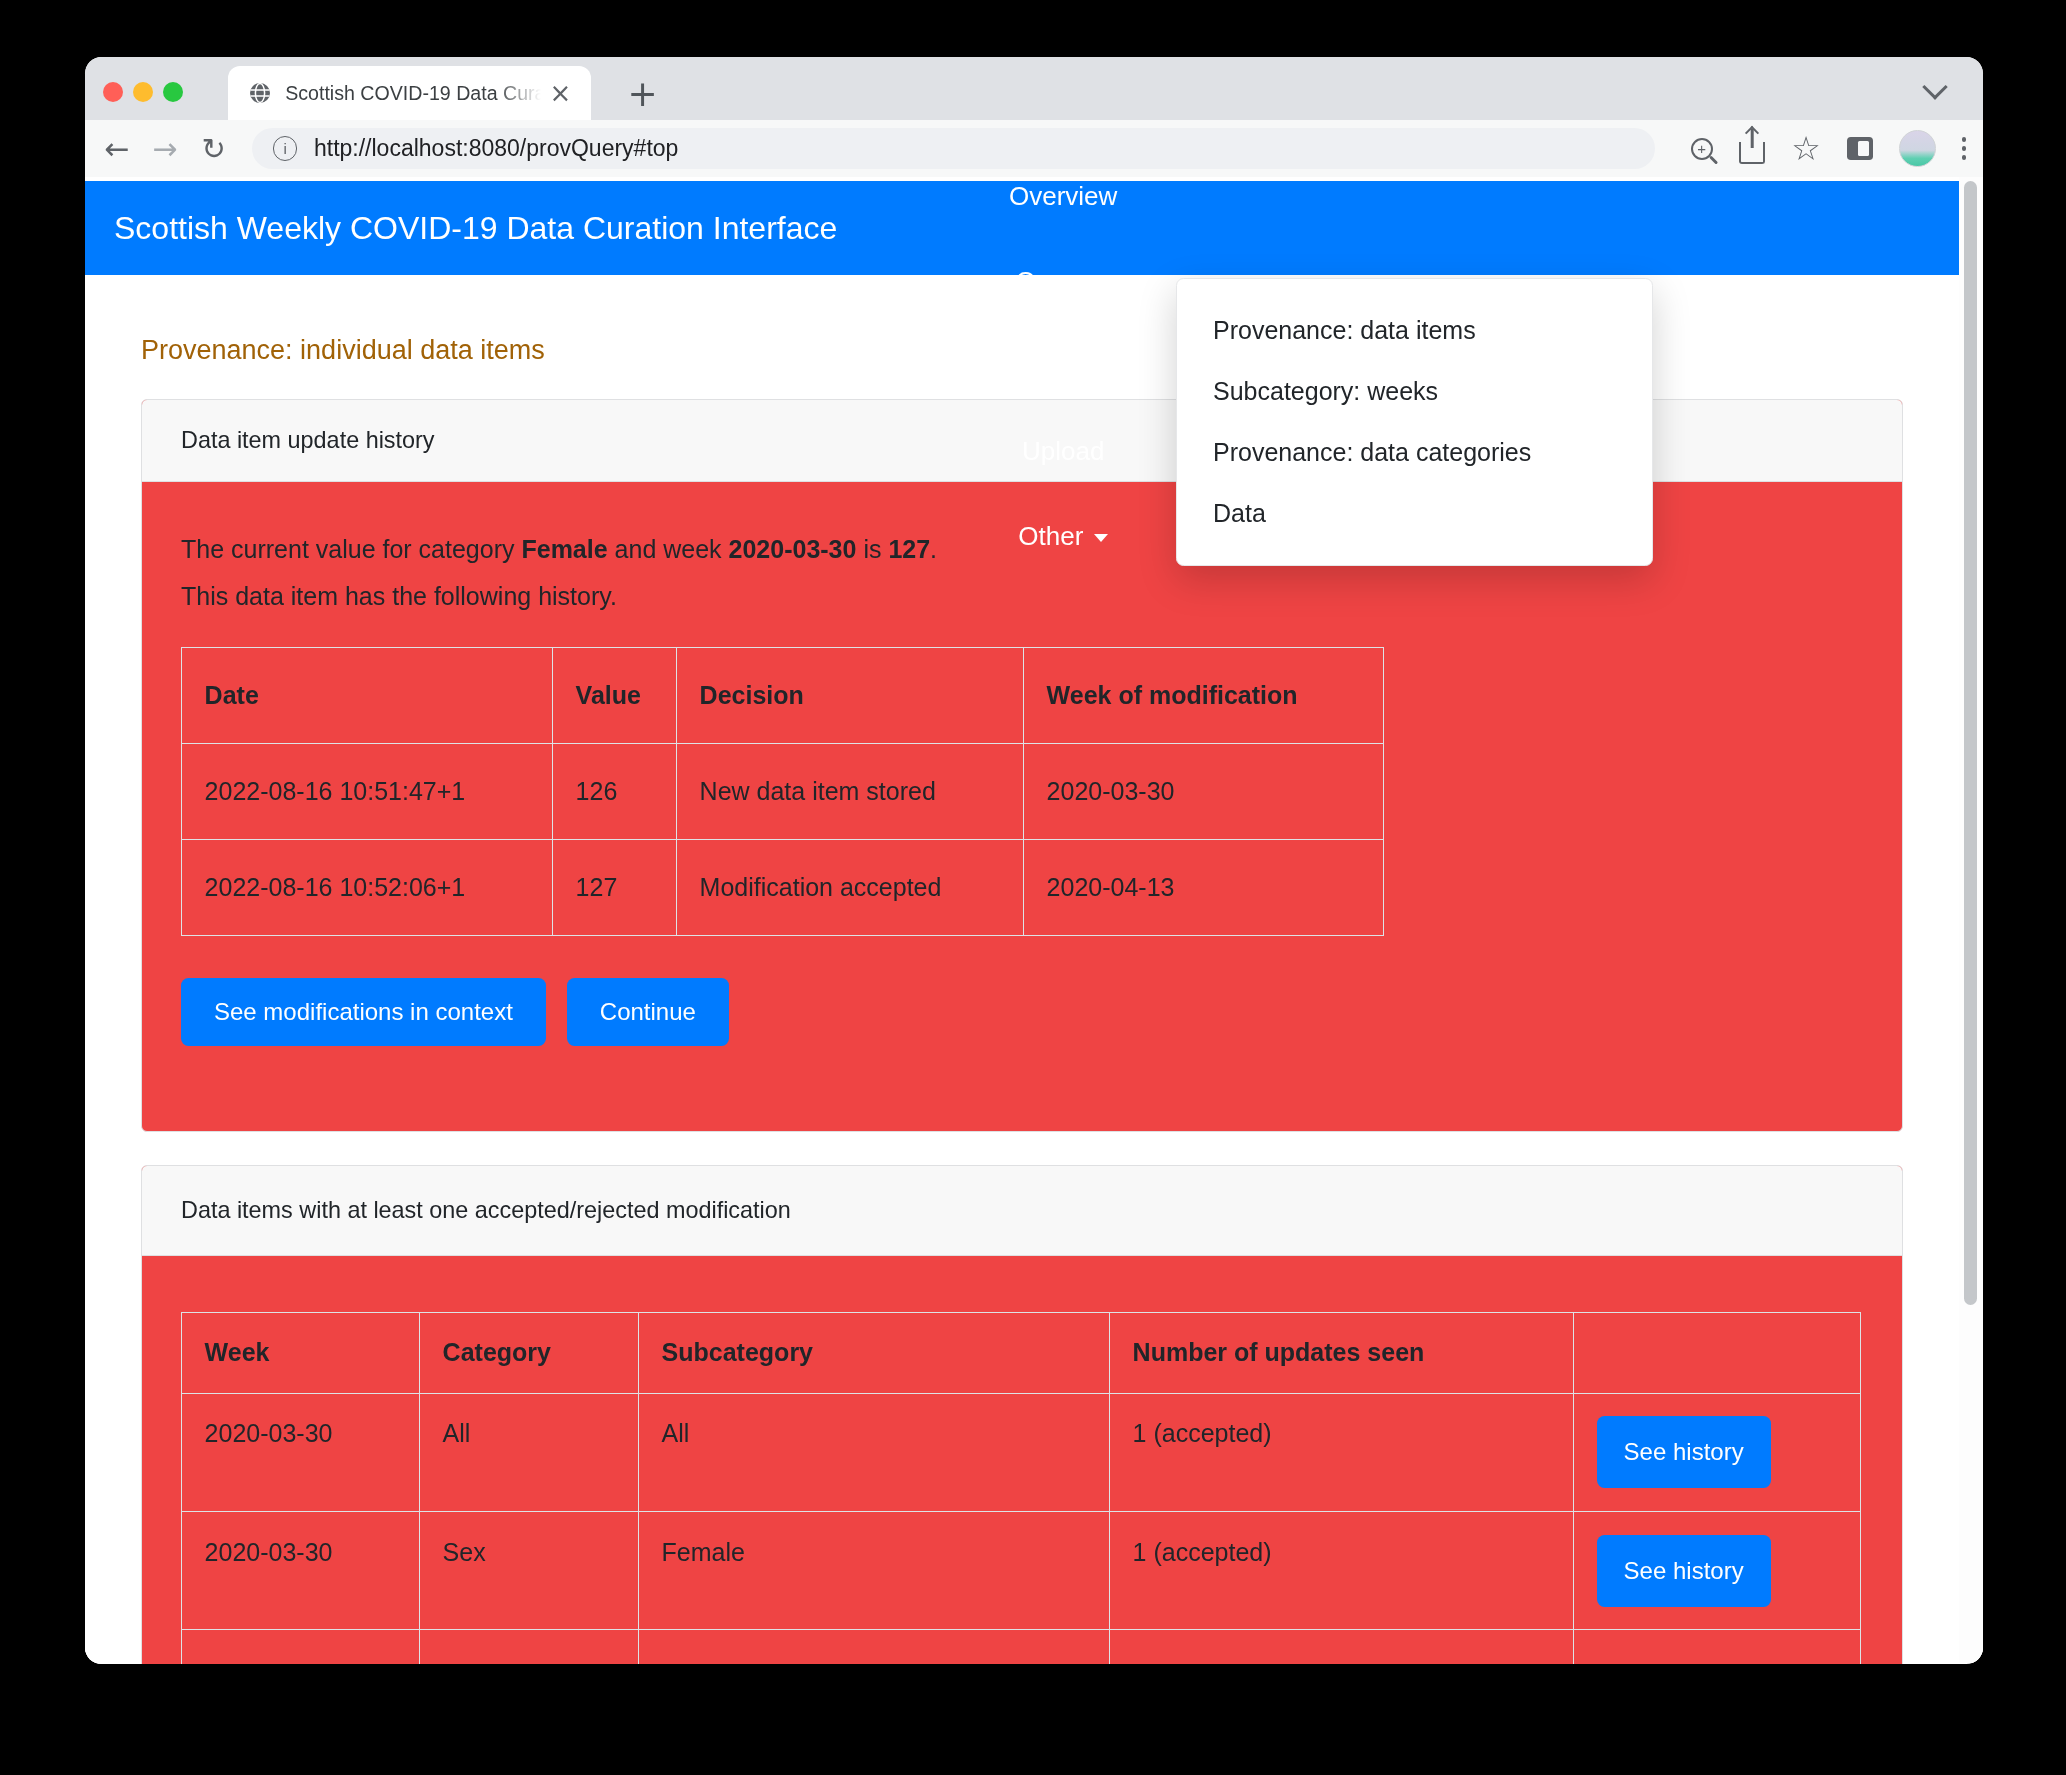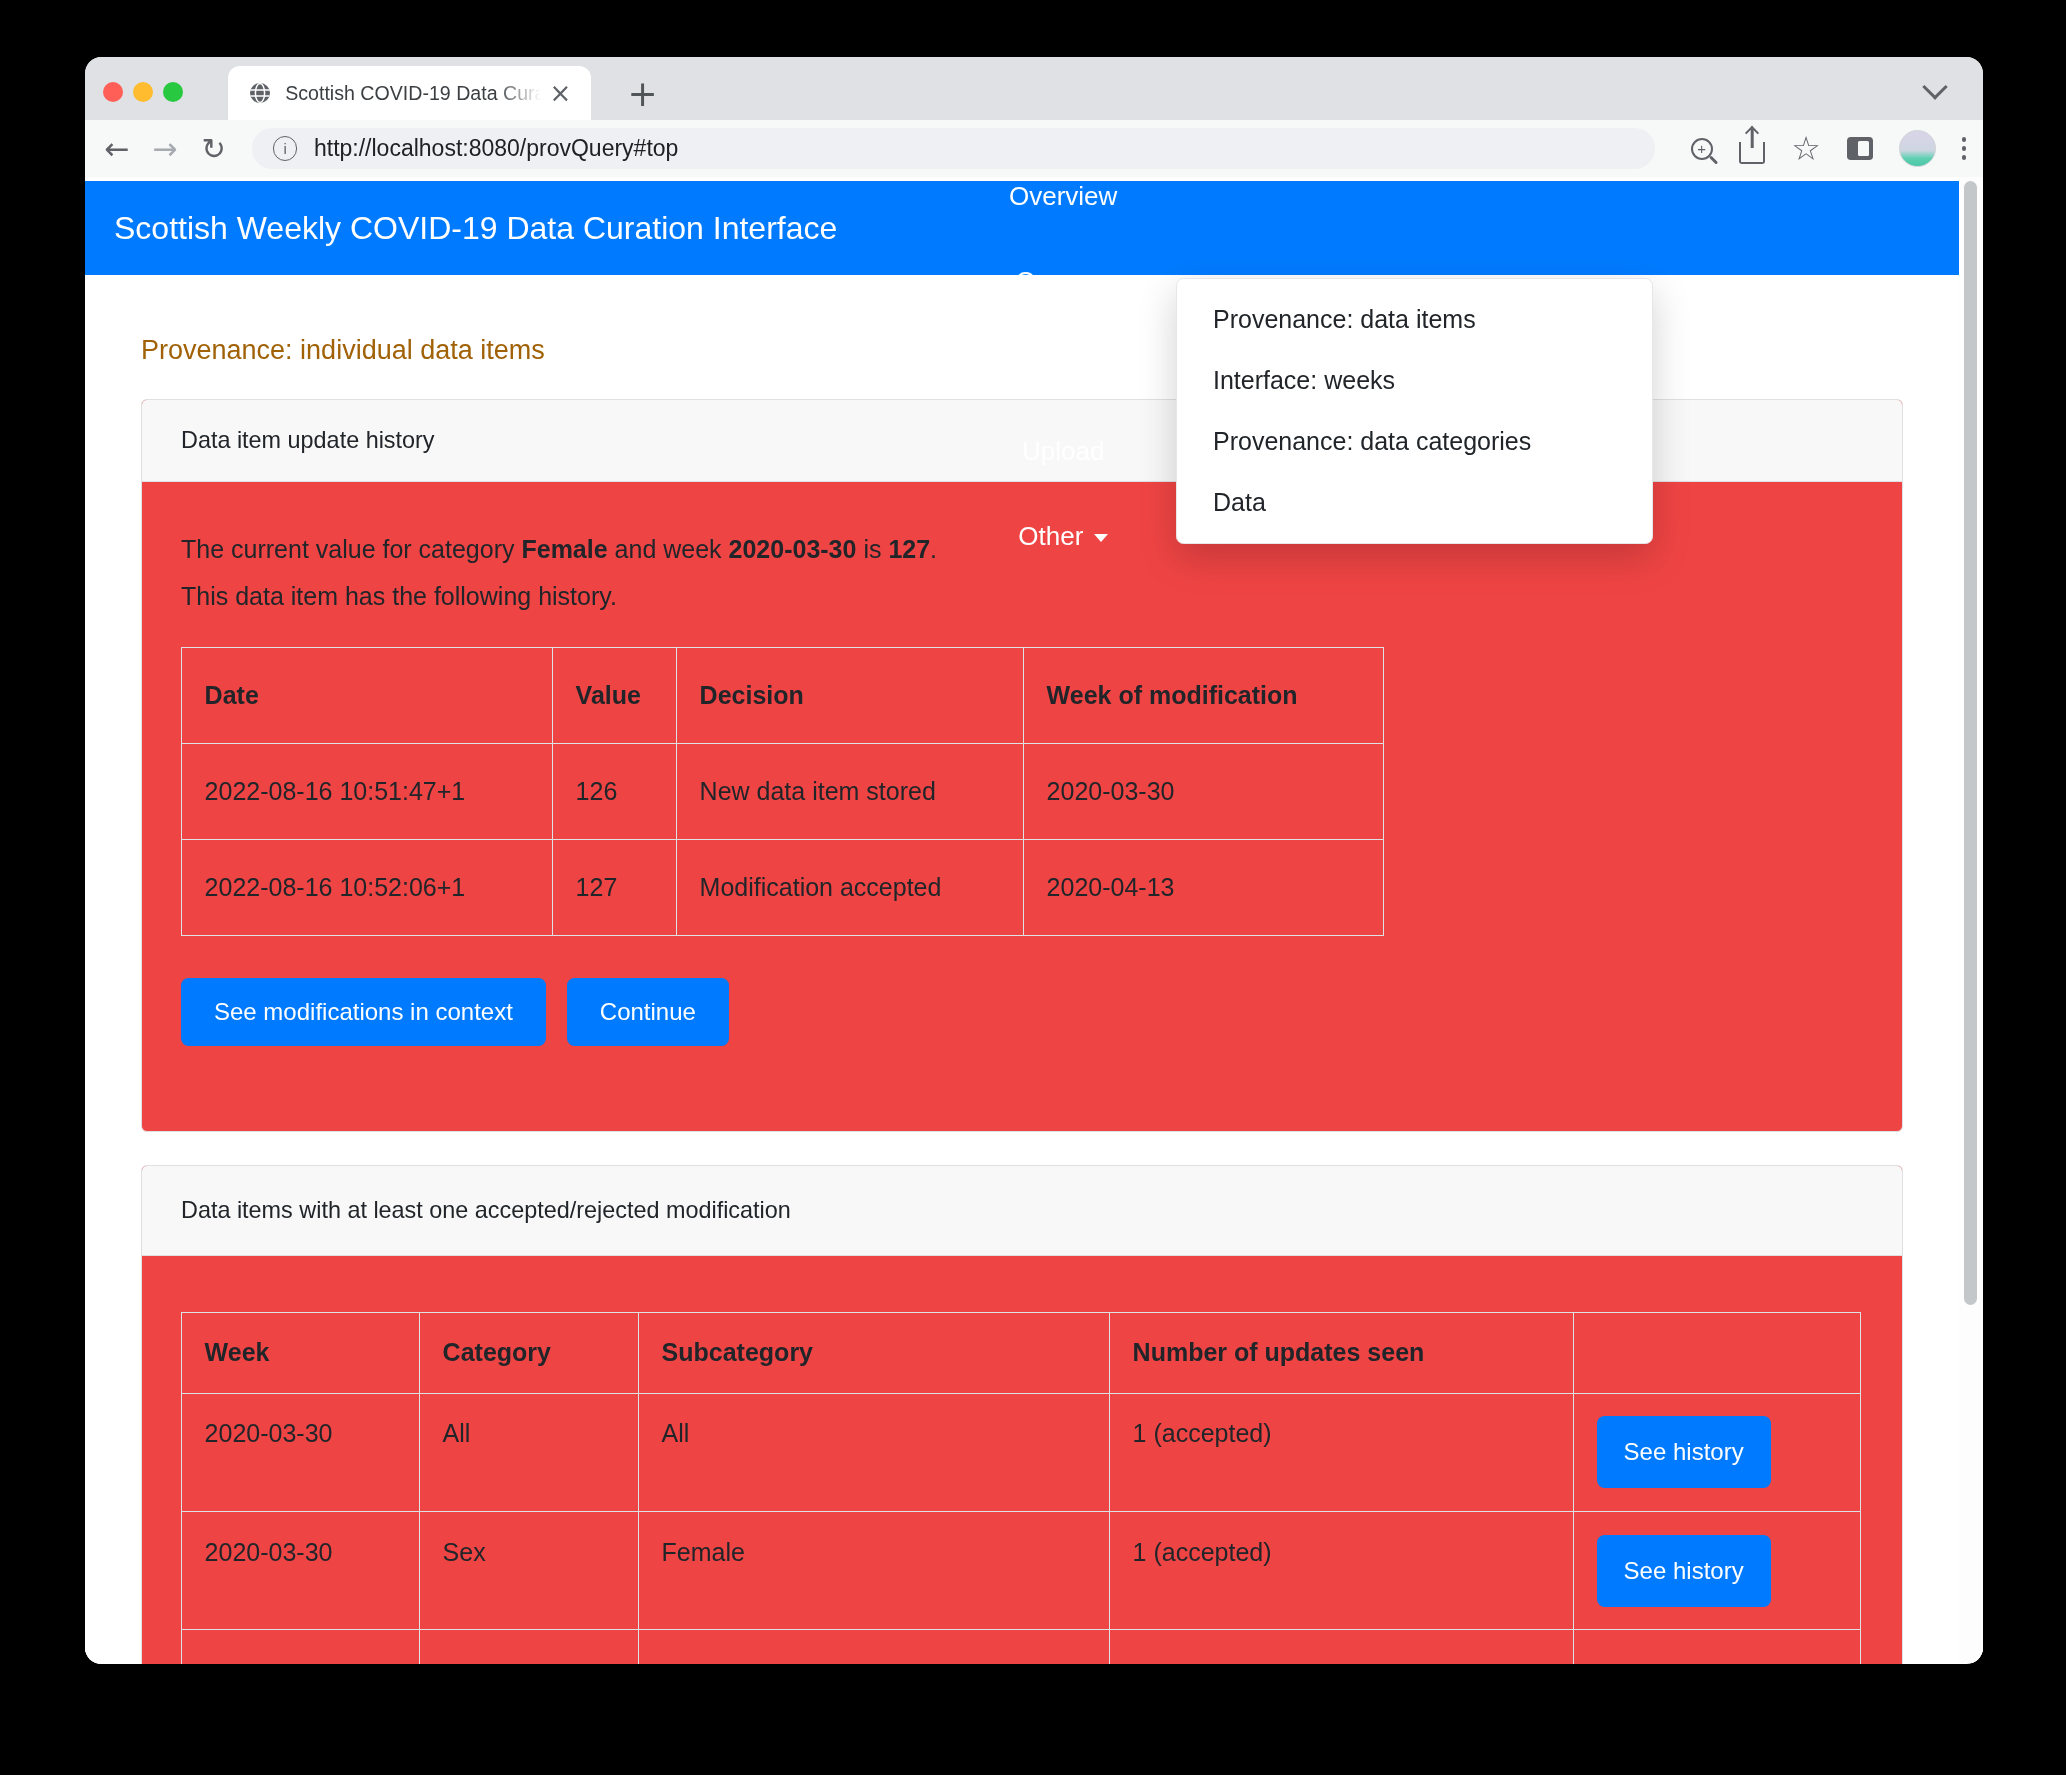--- a/index.html
+++ b/index.html
@@ -80,21 +80,21 @@
   .site-navbar{position:relative;height:94px;background:#007bff;display:flex;align-items:center;}
   .brand{margin-left:29px;font-size:32px;color:#fff;white-space:nowrap;}
   .nav-links{position:absolute;left:924px;top:0;bottom:0;display:flex;align-items:center;gap:54px;flex-direction:column;}
   .nav-link{font-size:26px;color:#fff;display:flex;align-items:center;white-space:nowrap;}
   .caret{width:0;height:0;border-left:7.5px solid transparent;border-right:7.5px solid transparent;
     border-top:8.3px solid #fff;margin-left:10.6px;margin-top:3px;}
   
   .dropdown{
     position:absolute;left:1091px;top:97px;width:475px;z-index:50;background:#fff;
     border:0.8px solid #e6e7e9;border-radius:7.5px;box-shadow:0 13.6px 38px rgba(0,0,0,.18);
-    padding:10px 0;
+    padding:21px 0;
   }
   .dropdown-item{height:61px;display:flex;align-items:center;padding:0 36px;font-size:25px;color:#212529;white-space:nowrap;}
   
   .content{padding:0 56px;color:#212529;}
   h1.page-heading{margin:60px 0 0 0;font-size:27px;font-weight:500;color:#a16207;}
   .card{margin-top:33px;border:0.8px solid #dfe0e2;border-radius:6px;background:#ef4444;overflow:hidden;}
   .card-header{background:#f8f8f8;border-bottom:0.8px solid #dfe0e2;padding:0 39px;display:flex;align-items:center;font-size:23.4px;color:#212529;}
   .card1 .card-header{height:81px;}
   .card2 .card-header{height:89px;}
   .card1 .card-body{padding:44px 39px 85px 39px;}
@@ -190,21 +190,21 @@
             </span>
           <span class="nav-link">
               <span>Other</span>
               <span class="caret"></span>
             </span>
         </div>
       </div>
 
       <div class="dropdown">
         <div class="dropdown-item">Provenance: data items</div>
-        <div class="dropdown-item">Interface: weeks</div>
+        <div class="dropdown-item">Subcategory: weeks</div>
         <div class="dropdown-item">Provenance: data categories</div>
         <div class="dropdown-item">Data</div>
       </div>
 
       <div class="content">
         <h1 class="page-heading">Provenance: individual data items</h1>
 
         <div class="card card1">
           <div class="card-header">Data item update history</div>
           <div class="card-body">

